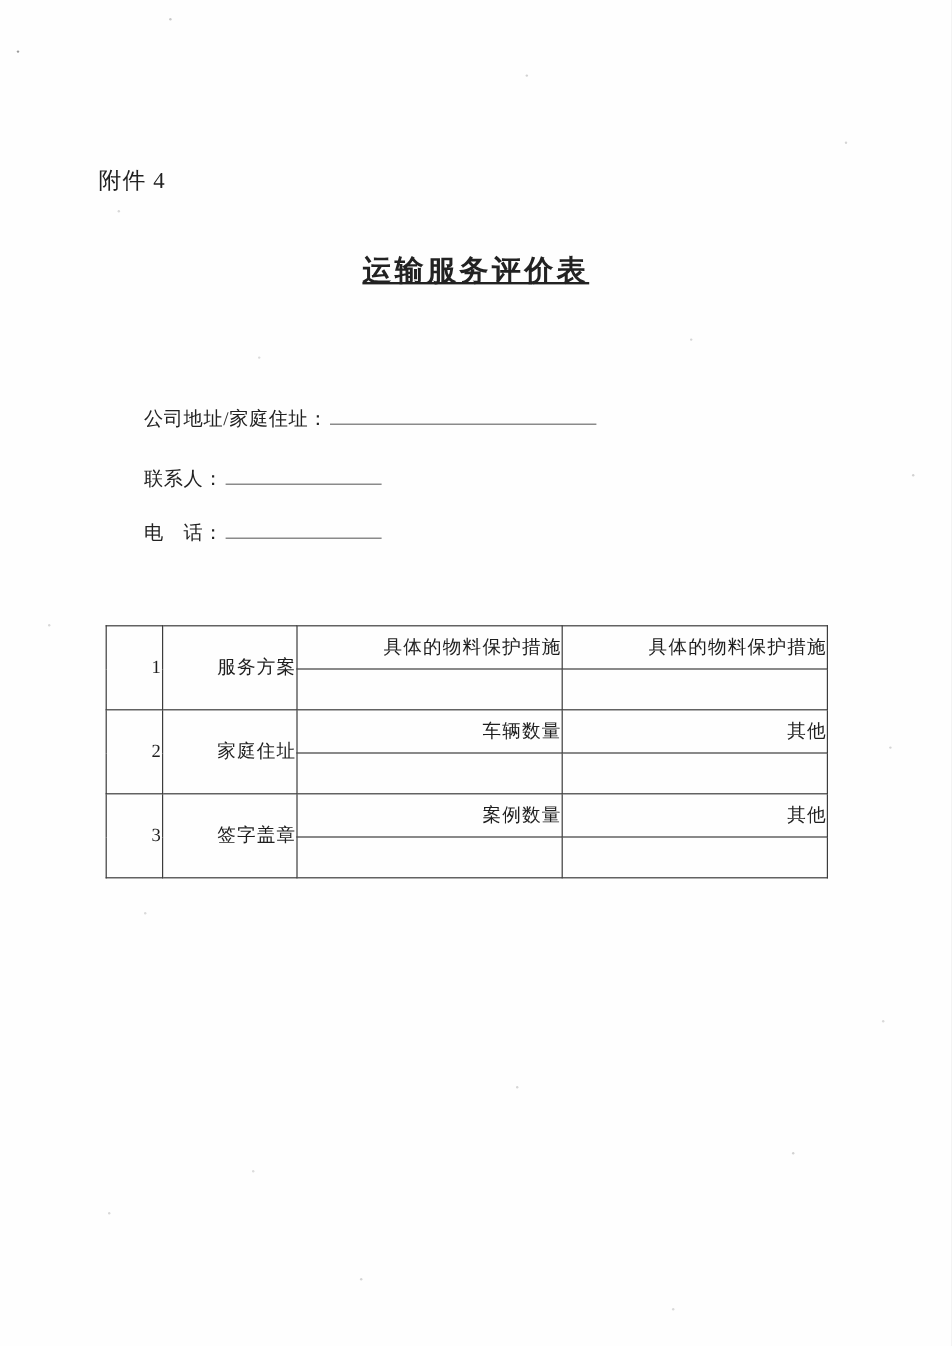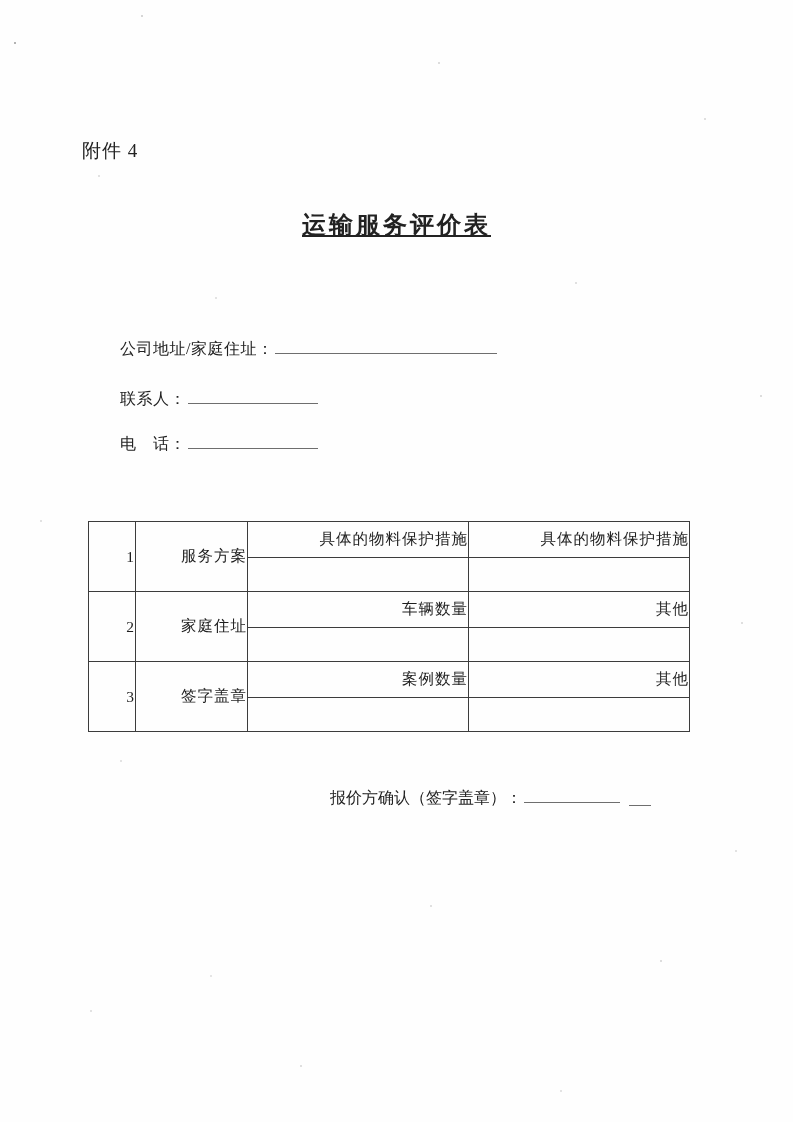--- a/index.html
+++ b/index.html
@@ -124,17 +124,14 @@
         <td class="c-sub">案例数量</td>
         <td class="c-sub">其他</td>
       </tr>
       <tr>
         <td class="c-blank"></td>
         <td class="c-blank"></td>
       </tr>
     </tbody>
   </table>
 
-  <div class="sign s1">
-    <span>报价方确认（签字盖章）：</span><span class="uline w-sign"></span><span class="uline w-signb low"></span>
-  </div>
 
 </div>
 
 </body></html>

